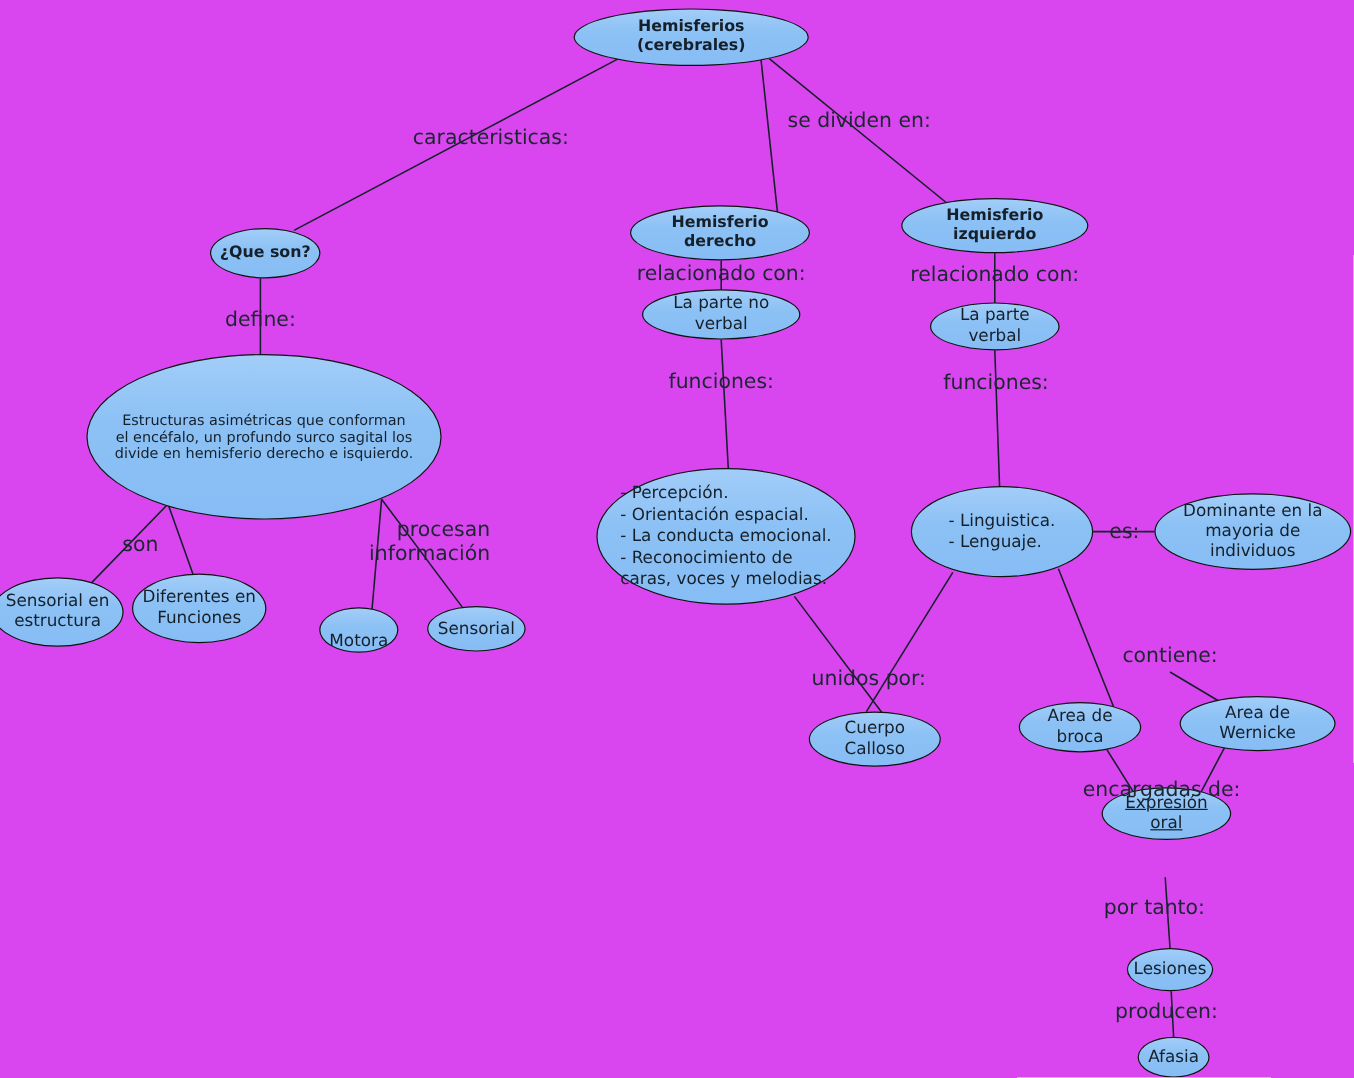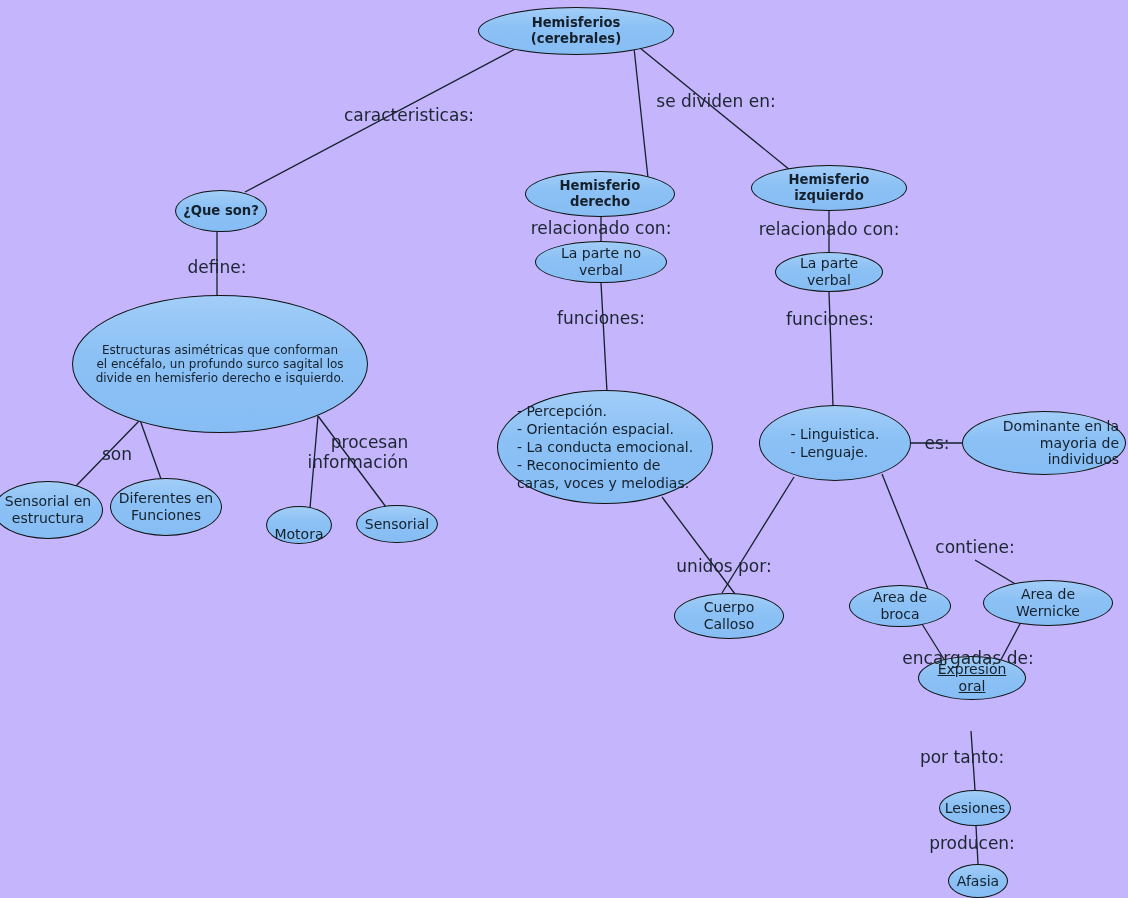--- a/index.html
+++ b/index.html
@@ -8,21 +8,21 @@
     padding: 0;
     background: #eaf1f4;
   }
   body {
     font-family: "DejaVu Sans", "Liberation Sans", sans-serif;
   }
   #canvas {
     position: relative;
     width: 1128px;
     height: 898px;
-    background: #c4b5fd;
+    background: #d946ef;
     overflow: hidden;
   }
   #edges {
     position: absolute;
     left: 0;
     top: 0;
     width: 1128px;
     height: 898px;
     pointer-events: none;
   }
@@ -138,21 +138,21 @@
         <span class="txt">- Percepción.
 - Orientación espacial.
 - La conducta emocional.
 - Reconocimiento de
 caras, voces y melodias.</span>
       </div>
       <div class="node listy" style="left: 759px; top: 405px; width: 152px; height: 76px;">
         <span class="txt">- Linguistica.
 - Lenguaje.</span>
       </div>
-      <div class="node" style="left: 962px; top: 411px; width: 164px; height: 64px; text-align: right;">
+      <div class="node" style="left: 962px; top: 411px; width: 164px; height: 64px;">
         <span class="txt">Dominante en la
 mayoria de individuos</span>
       </div>
       <div class="node" style="left: 674px; top: 593px; width: 110px; height: 46px;">
         <span class="txt">Cuerpo Calloso</span>
       </div>
       <div class="node" style="left: 849px; top: 585px; width: 102px; height: 42px;">
         <span class="txt">Area de broca</span>
       </div>
       <div class="node" style="left: 983px; top: 580px; width: 130px; height: 46px;">

